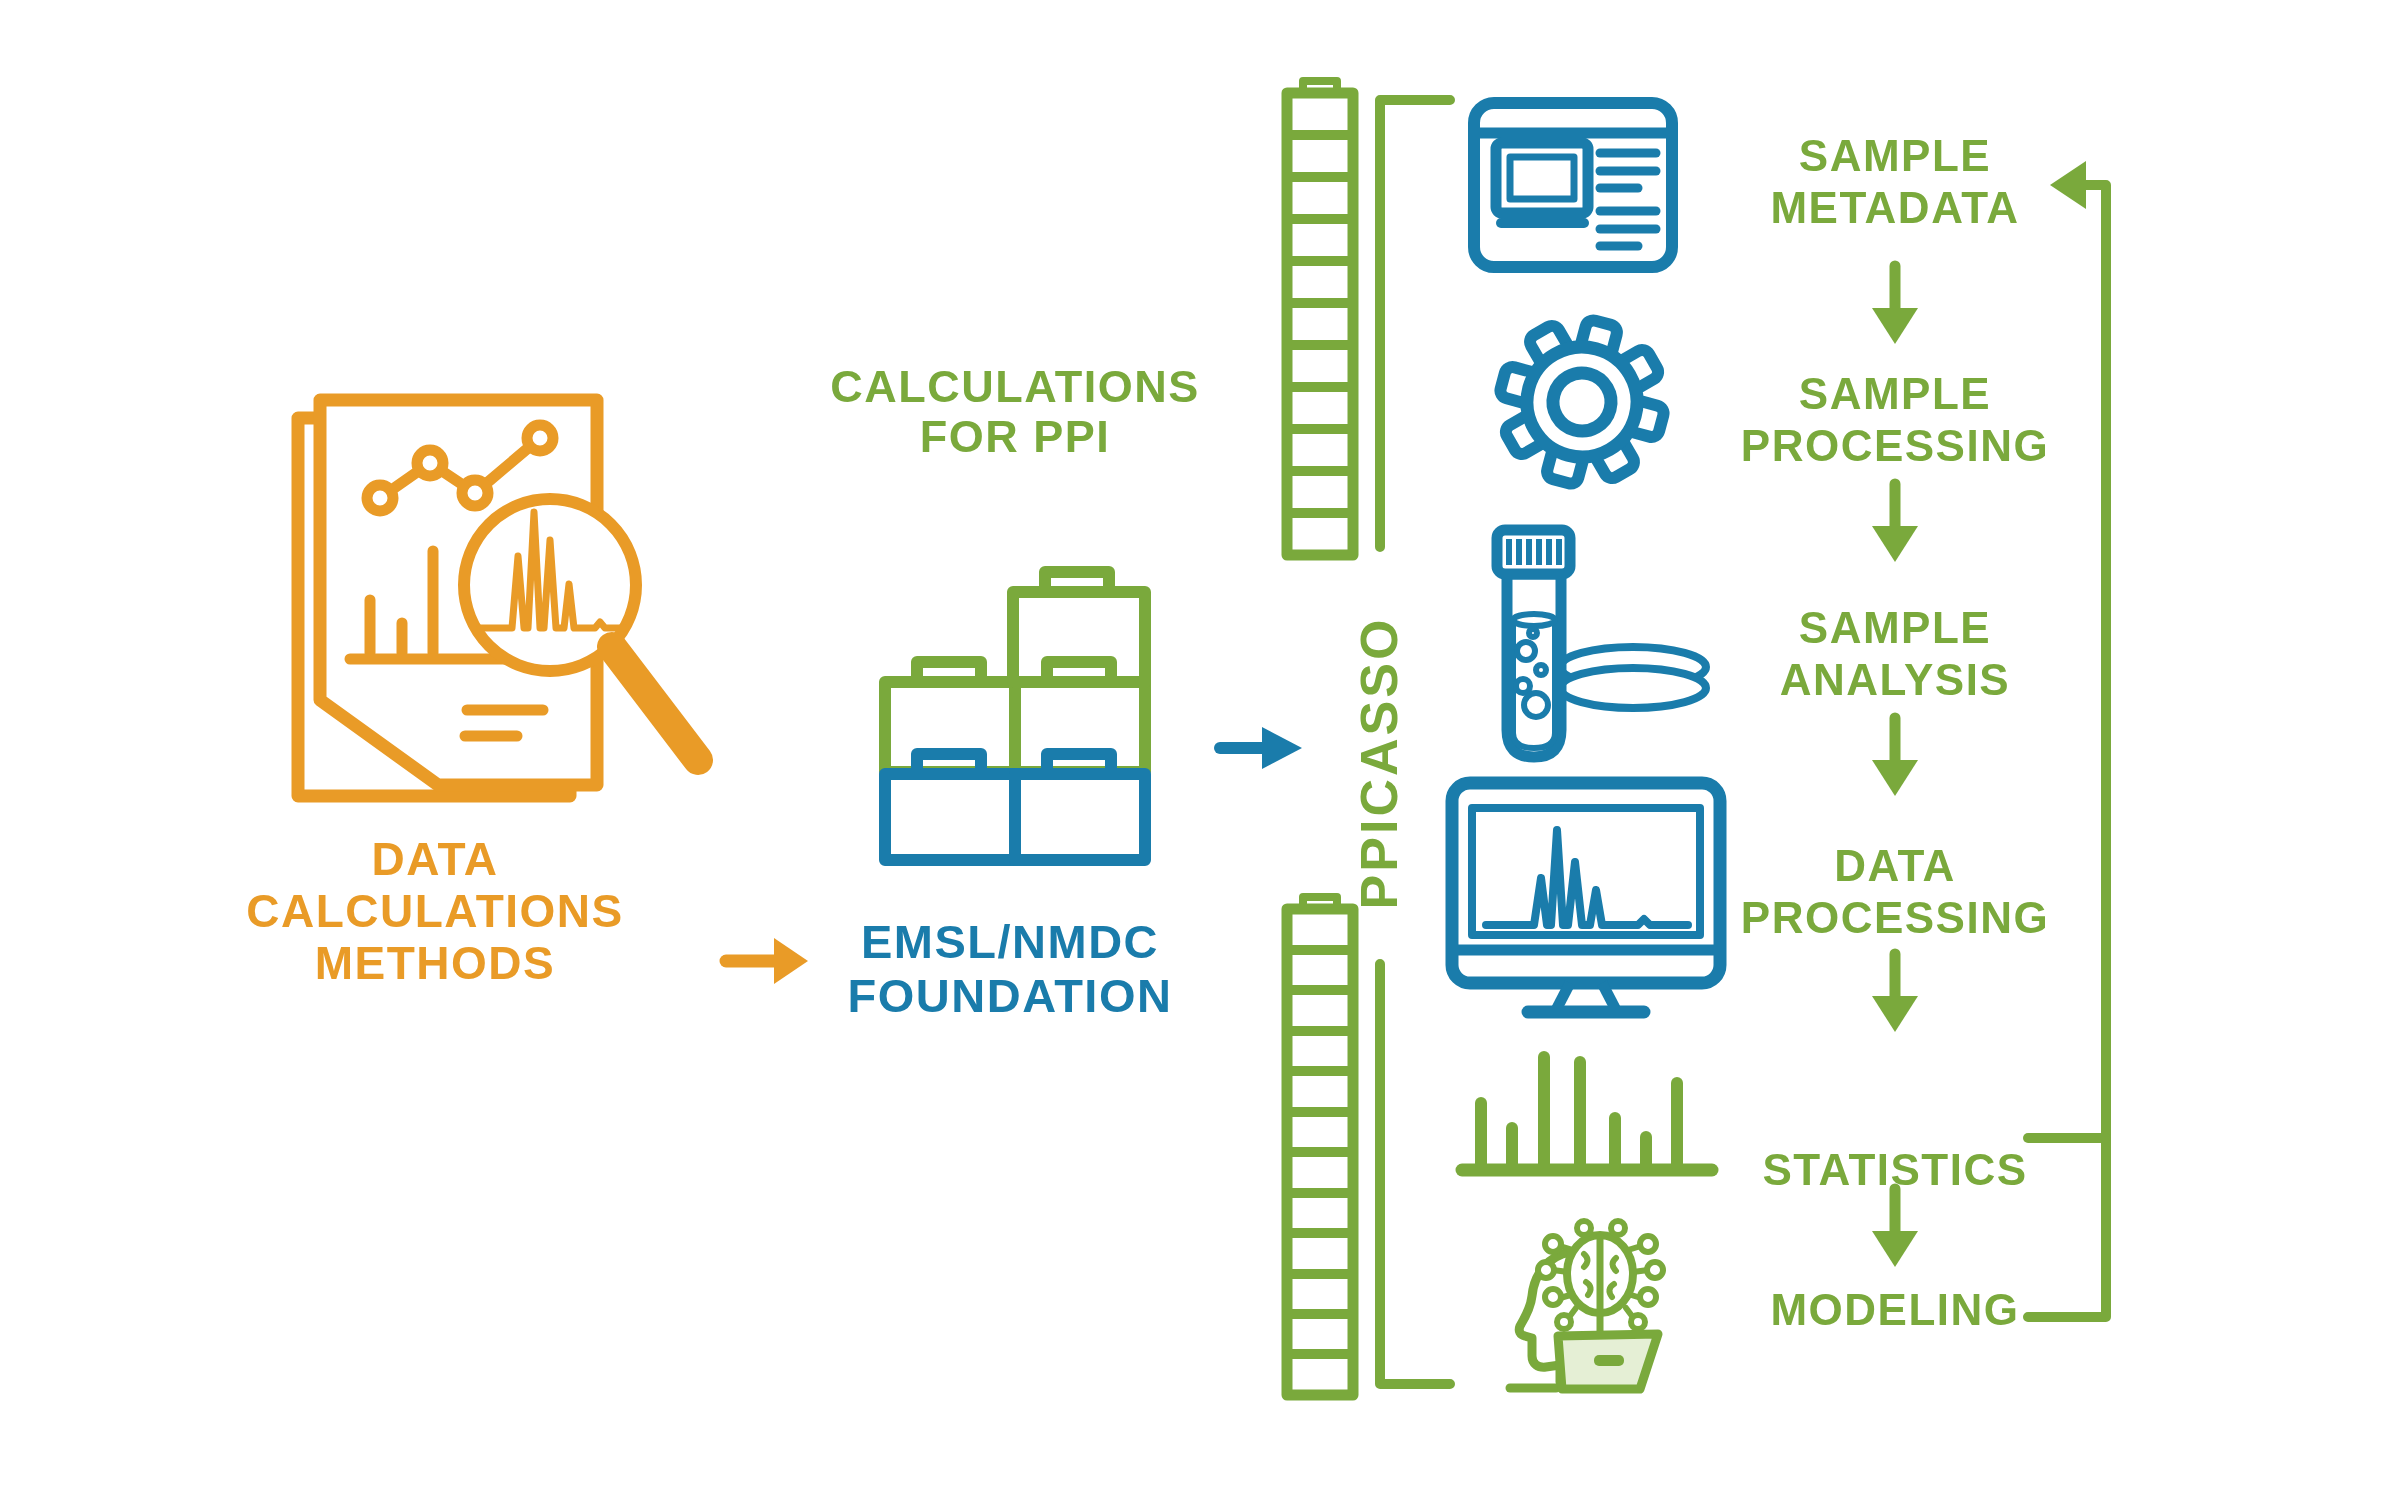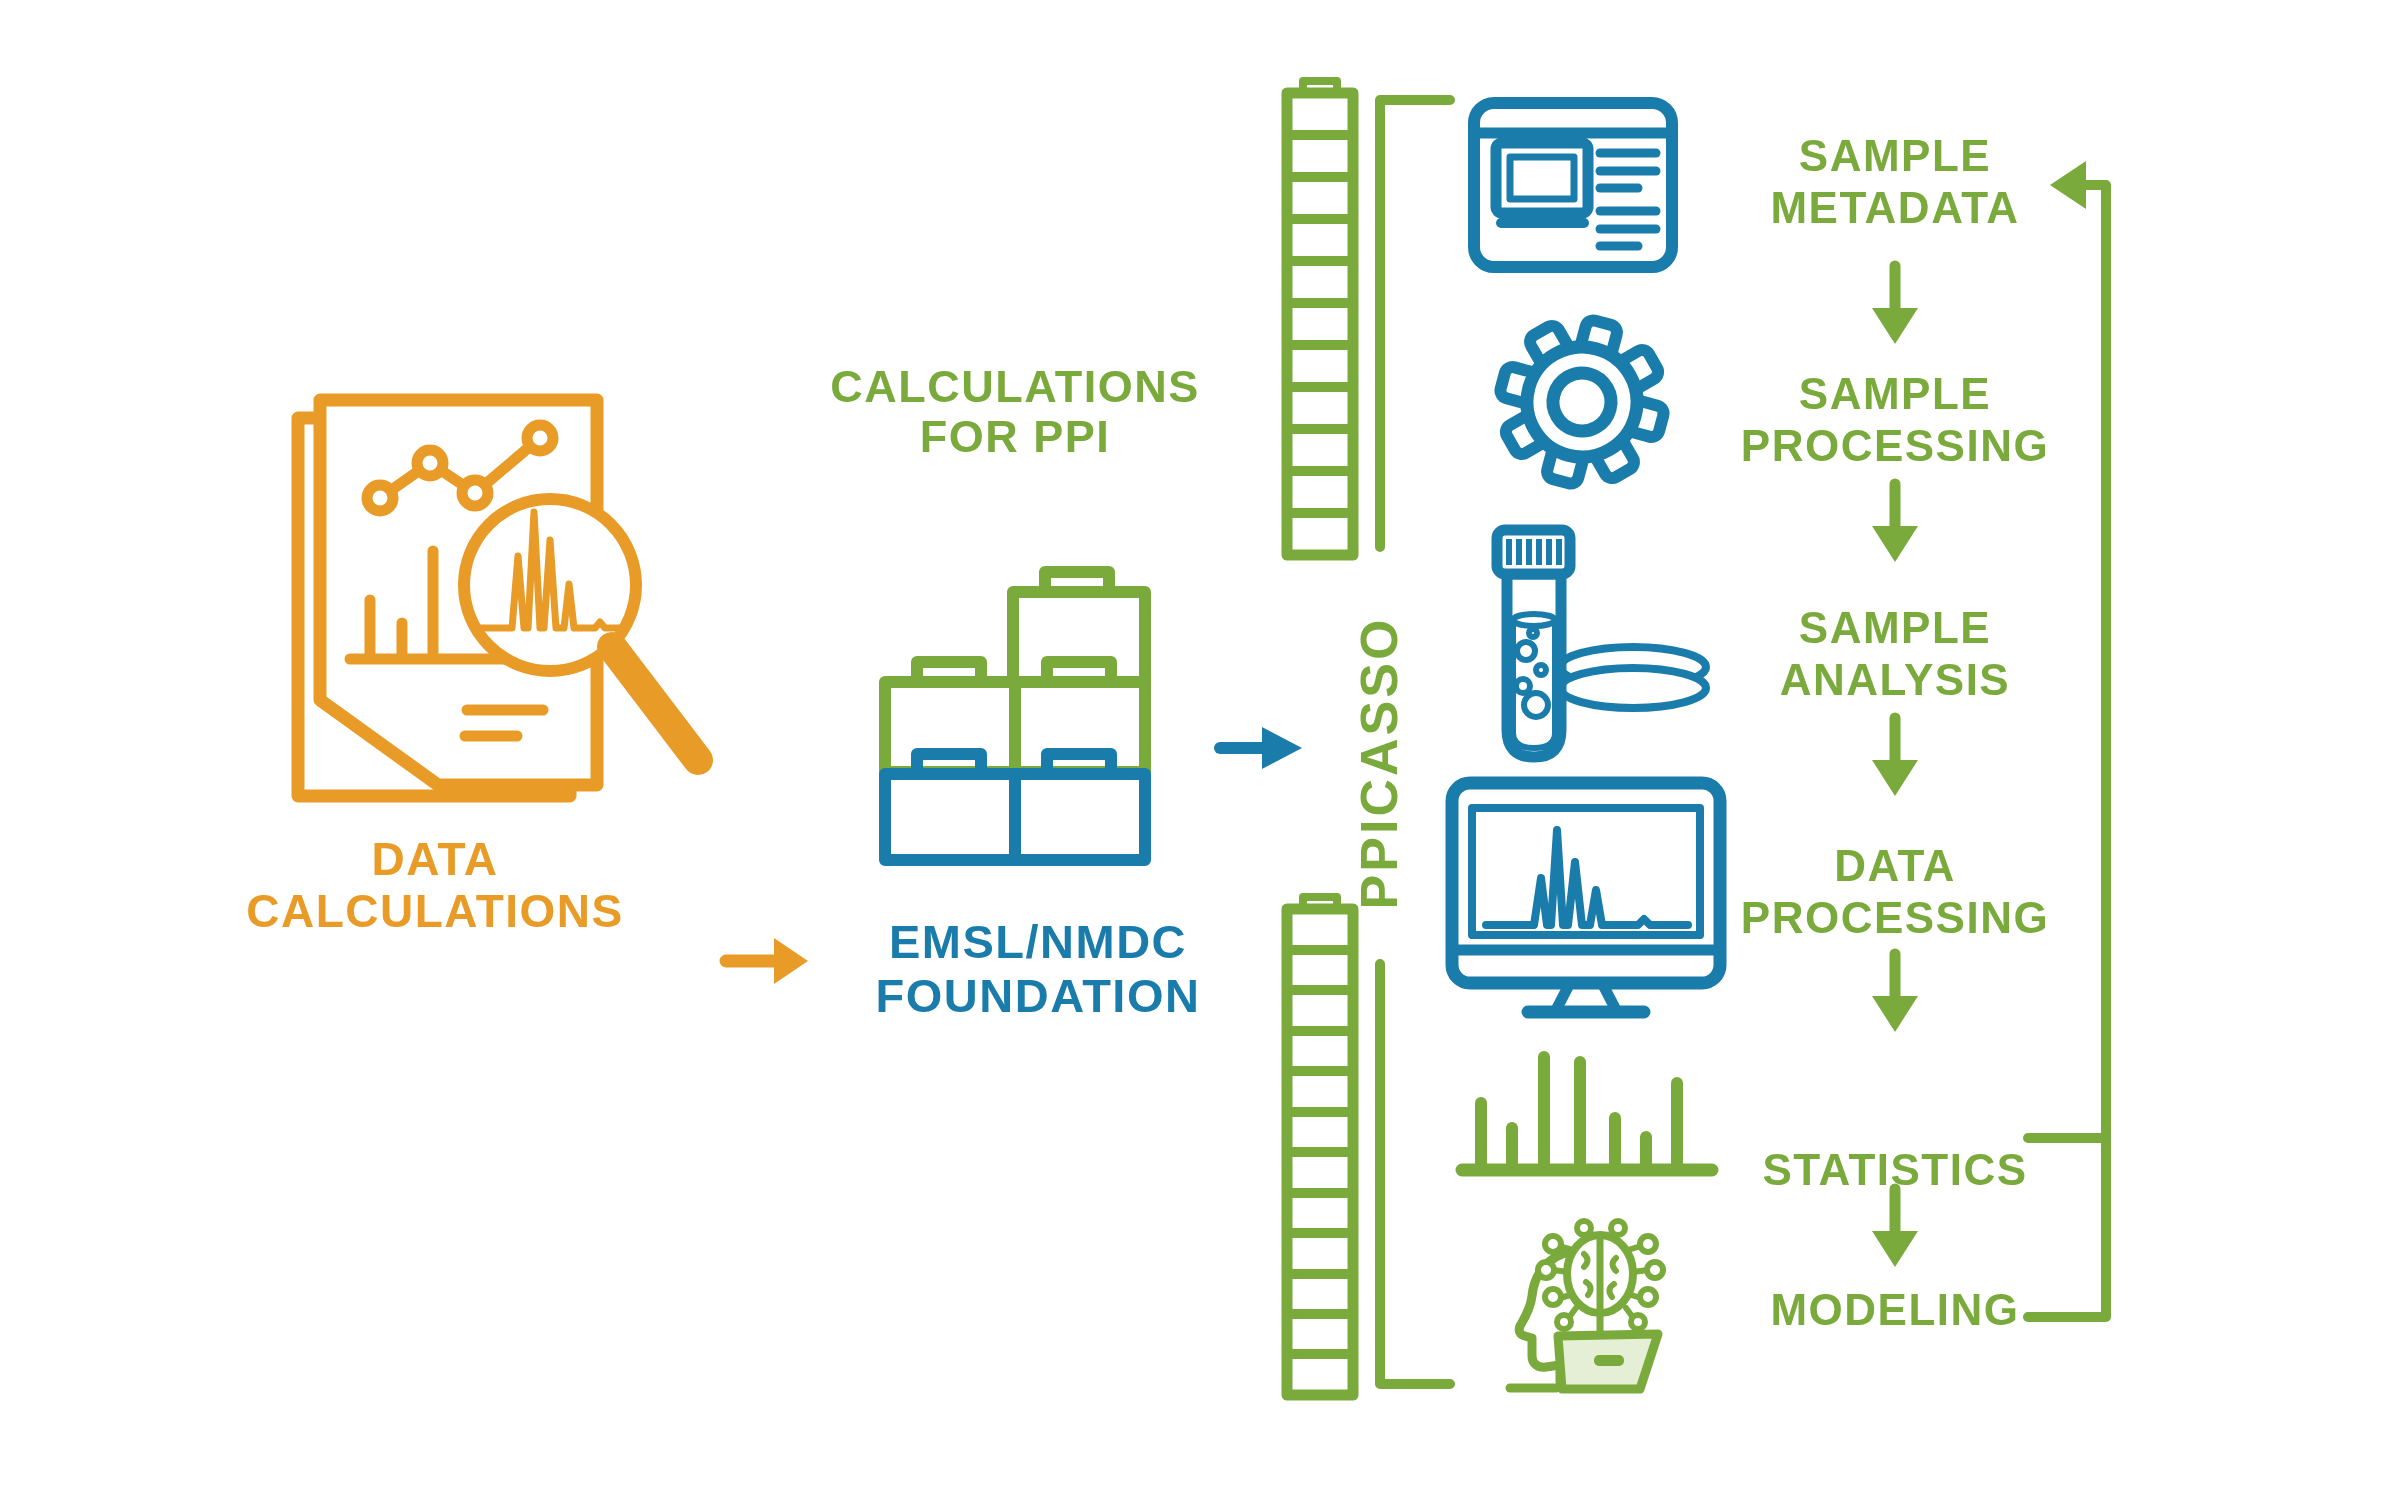--- a/index.html
+++ b/index.html
@@ -51,20 +51,21 @@
     <line x1="177" y1="322" x2="253" y2="322" class="sO rc" stroke-width="11"></line>
     <line x1="175" y1="348" x2="227" y2="348" class="sO rc" stroke-width="11"></line>
     <circle cx="260" cy="197" r="86" class="fW sO" stroke-width="12"></circle>
     <path d="M190,240 L222,240 L228,168 L234,240 L238,240 L244,124 L250,240 L254,240 L260,152 L266,240 L274,240 L279,196 L284,240 L305,240 L310,234 L315,240 L335,240" class="fN sO rc" stroke-width="7"></path>
     <line x1="322" y1="259" x2="408" y2="372" class="sO rc" stroke-width="30"></line>
   </svg>
 
   <div class="txt orange stack46" style="left:180px;top:833px;width:510px">
     <div>DATA</div>
     <div>CALCULATIONS</div>
+    <div>METHODS</div>
   </div>
 
   <svg class="abs" style="left:720px;top:930px" width="92" height="62" viewBox="0 0 92 62">
     <line x1="6" y1="31" x2="56" y2="31" class="sO rc" stroke-width="13"></line>
     <polygon points="54,8 54,54 88,31" class="fO"></polygon>
   </svg>
 
   <div class="txt green stack45" style="left:765px;top:362px;width:500px">
     <div>CALCULATIONS</div>
     <div>FOR PPI</div>
@@ -76,21 +77,21 @@
     <rect x="138" y="30" width="132" height="90" class="fW sG" stroke-width="12"></rect>
     <path d="M170,28 V10 H234 V28" class="fN sG" stroke-width="12"></path>
     <path d="M42,122 V100 H106 V122" class="fN sG" stroke-width="12"></path>
     <path d="M172,122 V100 H236 V122" class="fN sG" stroke-width="12"></path>
     <rect x="10" y="212" width="130" height="86" class="fW sB" stroke-width="12"></rect>
     <rect x="140" y="212" width="130" height="86" class="fW sB" stroke-width="12"></rect>
     <path d="M42,214 V192 H106 V214" class="fN sB" stroke-width="12"></path>
     <path d="M172,214 V192 H236 V214" class="fN sB" stroke-width="12"></path>
   </svg>
 
-  <div class="txt blue stack47" style="left:788px;top:915px;width:500px">
+  <div class="txt blue stack47" style="left:760px;top:915px;width:500px">
     <div>EMSL/NMDC</div>
     <div>FOUNDATION</div>
   </div>
 
   <svg class="abs" style="left:1212px;top:722px" width="95" height="52" viewBox="0 0 95 52">
     <line x1="8" y1="26" x2="52" y2="26" class="sB rc" stroke-width="12"></line>
     <polygon points="50,5 50,47 90,26" class="fB"></polygon>
   </svg>
 
   <svg class="abs" style="left:1283px;top:80px" width="74" height="480" viewBox="0 0 74 480">

